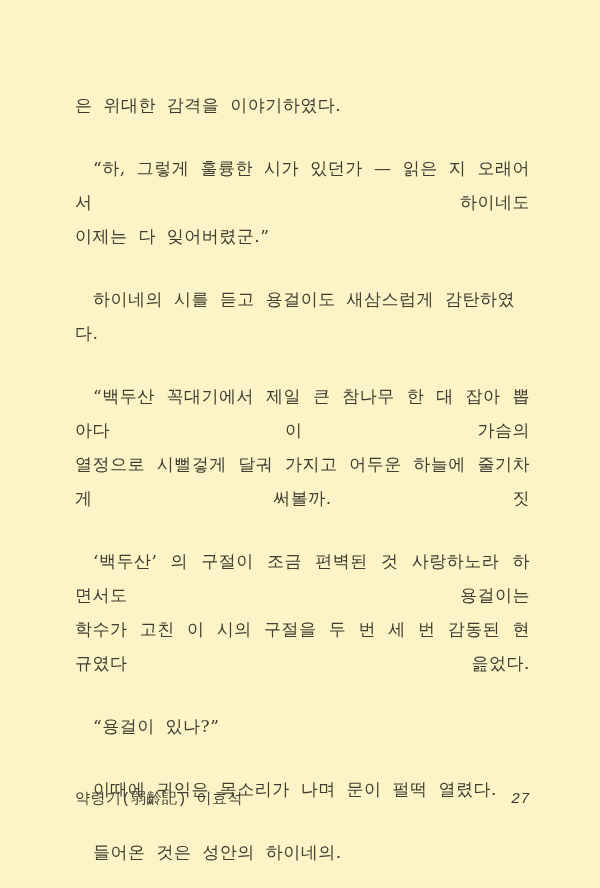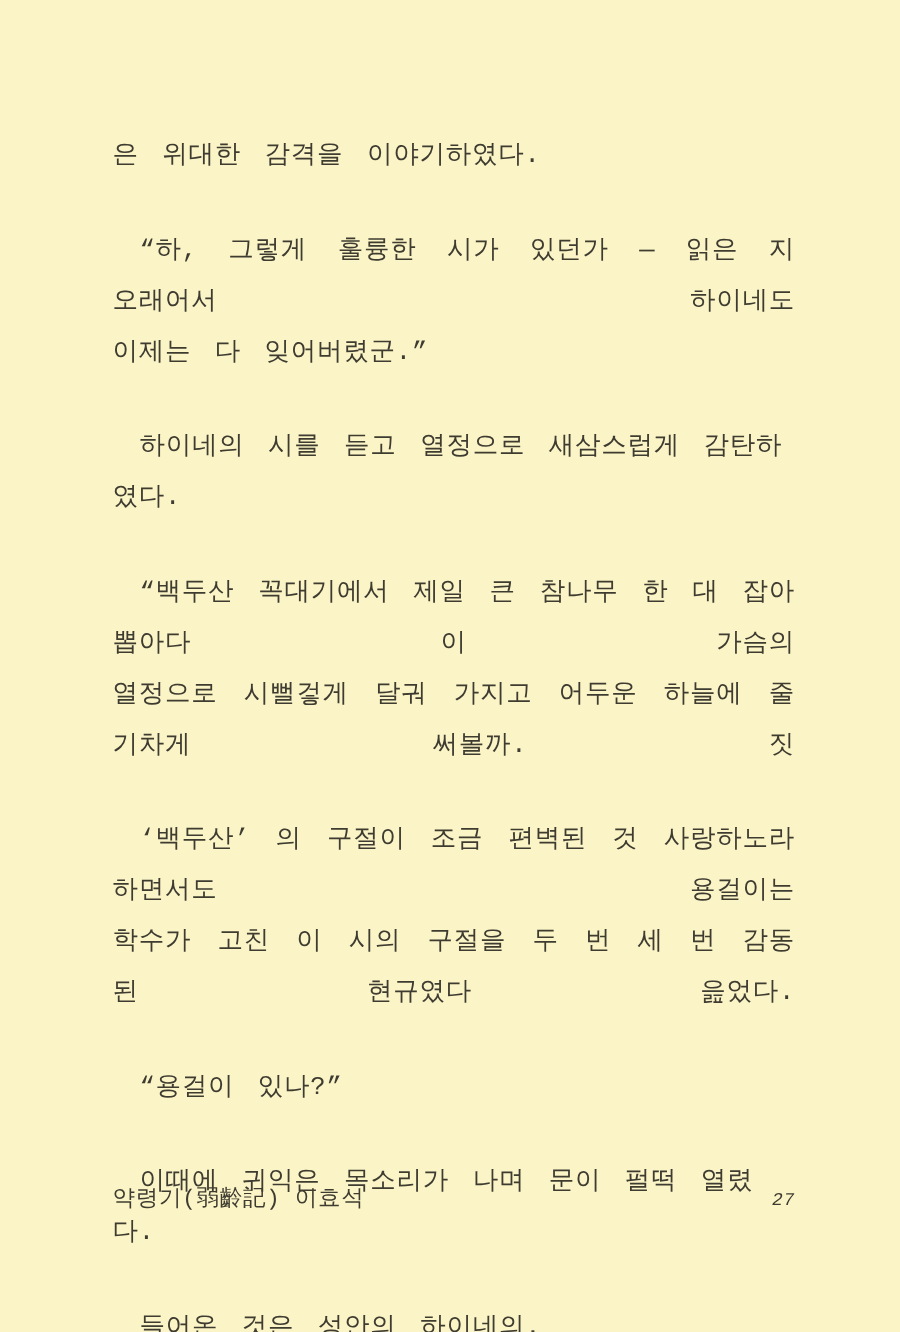--- a/index.html
+++ b/index.html
@@ -21,21 +21,21 @@
     position: absolute;
     left: 75px;
     right: 70px;
     top: 88px;
     font-size: 17px;
     line-height: 34px;
     word-spacing: 5px;
     letter-spacing: 0.5px;
   }
 
-  .paragraph { margin: 0; font-family: Liberation Mono, monospace; }
+  .paragraph { margin: 0; }
   .paragraph.gap { margin-top: 26px; }
 
   .line { white-space: normal; }
   .line.indent { text-indent: 18px; margin-top: 29px; }
   .line.justify {
     text-align: justify;
     text-align-last: justify;
   }
 
   .footer {
@@ -47,37 +47,37 @@
     line-height: 20px;
     display: flex;
     justify-content: space-between;
     align-items: baseline;
     letter-spacing: 0.5px;
     font-family: Liberation Mono, monospace;
   }
 
   .footer .page-number {
     font-style: italic;
-    font-size: 12px;
+    font-size: 15px;
   }
 </style>
 </head>
 <body>
 
 <div class="page" style="background: rgb(251, 244, 198); color: rgb(62, 59, 49);">
   <div class="text-body">
       <div class="paragraph">
         <div class="line">은 위대한 감격을 이야기하였다.</div>
       </div>
       <div class="paragraph gap">
         <div class="line indent justify">“하, 그렇게 훌륭한 시가 있던가 — 읽은 지 오래어서 하이네도</div>
         <div class="line">이제는 다 잊어버렸군.”</div>
       </div>
       <div class="paragraph gap">
-        <div class="line indent">하이네의 시를 듣고 열정으로 새삼스럽게 감탄하였다.</div>
+        <div class="line indent">하이네의 시를 듣고 용걸이도 새삼스럽게 감탄하였다.</div>
       </div>
       <div class="paragraph gap">
         <div class="line indent justify">“백두산 꼭대기에서 제일 큰 참나무 한 대 잡아 뽑아다 이 가슴의</div>
         <div class="line justify">열정으로 시뻘겋게 달궈 가지고 어두운 하늘에 줄기차게 써볼까. 짓</div>
       </div>
       <div class="paragraph gap">
         <div class="line indent justify">‘백두산’ 의 구절이 조금 편벽된 것 사랑하노라 하면서도 용걸이는</div>
         <div class="line justify">학수가 고친 이 시의 구절을 두 번 세 번 감동된 현규였다 읊었다.</div>
       </div>
       <div class="paragraph gap">

